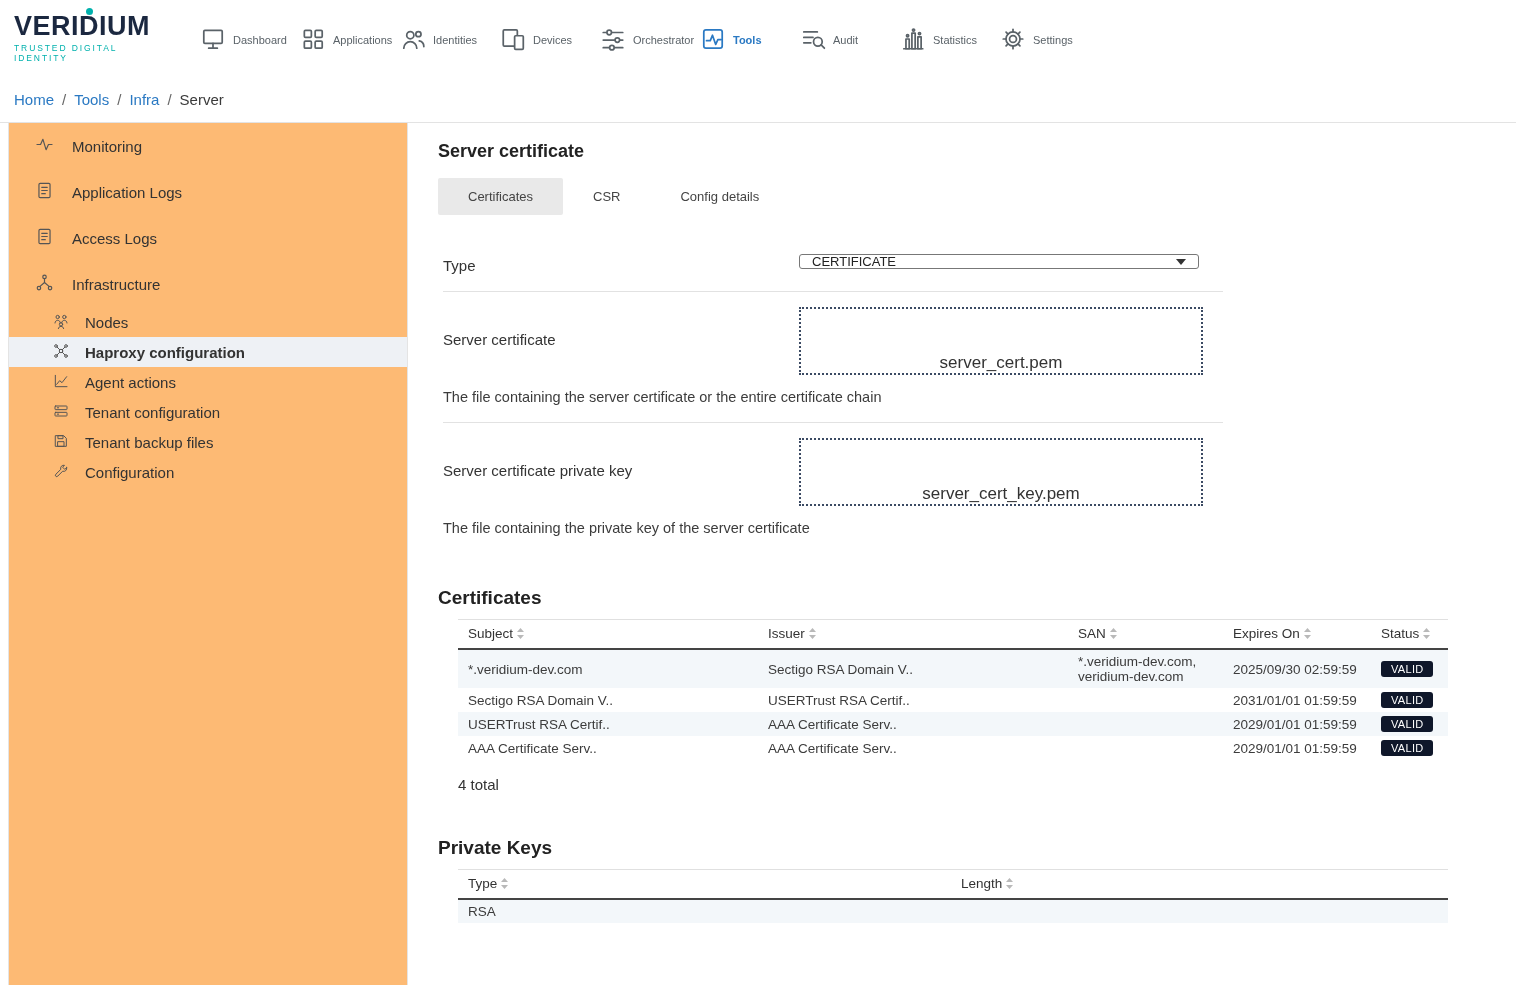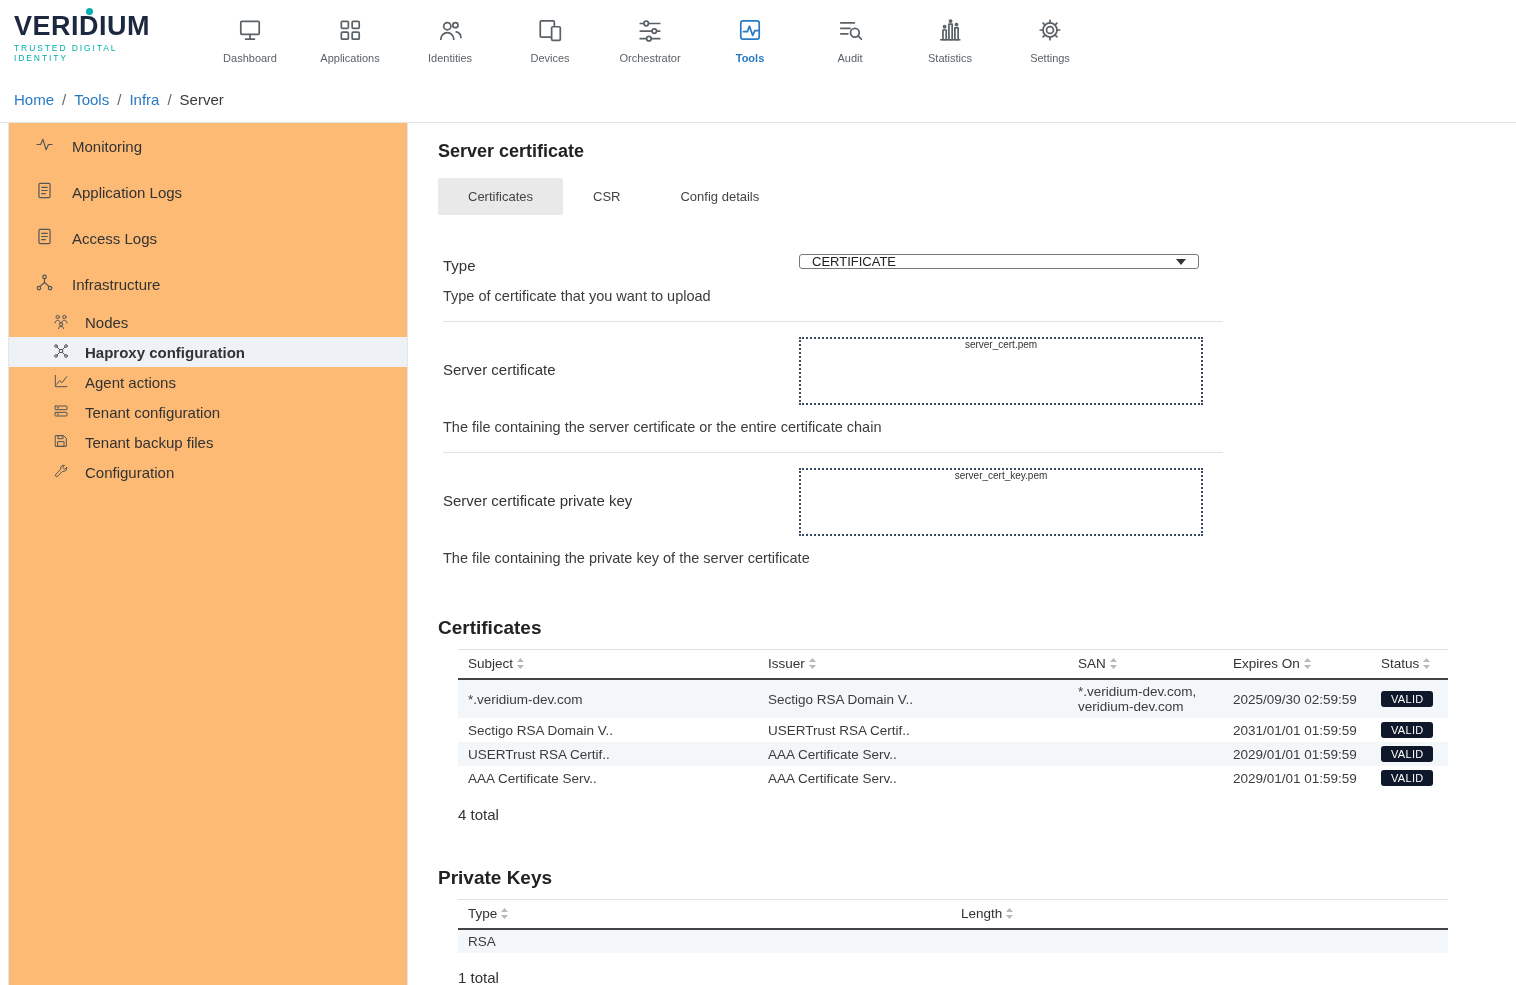--- a/index.html
+++ b/index.html
@@ -5,21 +5,21 @@
   * { box-sizing: border-box; margin: 0; padding: 0; }
   html,body { width:1516px; height:985px; background:#fff; font-family:"Liberation Sans",sans-serif; color:#333; overflow:hidden; }
 
   
   .topnav { height:76px; display:flex; align-items:center; padding-left:14px; background:#fff; }
   .brand { width:160px; position:relative; cursor:pointer; }
   .brand-name { font-size:27px; font-weight:800; letter-spacing:.5px; color:#1b2840; line-height:1; }
   .brand-dot { position:absolute; left:72px; top:-5px; width:7px; height:7px; border-radius:50%; background:#00b1ad; }
   .brand-tag { font-size:8.5px; letter-spacing:1.9px; color:#00b1ad; font-weight:400; margin-top:3px; }
   .nav-items { display:flex; margin-left:26px; }
-  .nav-item { width:100px; display:flex; flex-direction:column; align-items:center; gap:7px; font-size:11px; color:#5a6268; cursor:pointer; padding-top:4px; }
+  .nav-item { width:100px; display:flex; flex-direction:row; align-items:center; gap:7px; font-size:11px; color:#5a6268; cursor:pointer; padding-top:4px; }
   .nav-item svg { stroke:#5a6268; fill:none; stroke-width:1.6; stroke-linecap:round; stroke-linejoin:round; }
   .nav-item.active { color:#2a79c3; font-weight:700; }
   .nav-item.active svg { stroke:#2a79c3; }
 
   
   .breadcrumb { height:46px; display:flex; align-items:center; padding-left:14px; font-size:15px; gap:8px; }
   .crumb-link { color:#2a79c3; cursor:pointer; }
   .crumb-sep { color:#666; }
   .crumb-current { color:#3a3a3a; }
 
@@ -38,21 +38,21 @@
   .tab.active { background:#e9e9e9; border-radius:2px; }
 
   .form-area { width:780px; margin-left:20px; margin-top:24px; }
   .form-block { padding:15px 0 17px 0; }
   .form-block + .form-block { border-top:1px solid #e2e2e2; }
   .form-row { display:flex; align-items:flex-start; }
   .form-label { width:356px; font-size:15px; color:#333; padding-top:3px; }
   .form-label.mid { padding-top:24px; }
   .select-box { width:400px; height:15px; border:1px solid #777; border-radius:3px; display:flex; align-items:center; padding:0 12px; font-size:13px; color:#222; cursor:pointer; position:relative; }
   .select-caret { position:absolute; right:12px; width:0; height:0; border-left:5px solid transparent; border-right:5px solid transparent; border-top:6px solid #333; }
-  .dropzone { width:404px; height:68px; border:2px dotted #3b4a63; display:flex; align-items:flex-start; justify-content:center; font-size:10px; color:#333; cursor:pointer; }
+  .dropzone { width:404px; height:68px; border:2px dotted #3b4a63; display:flex; align-items:flex-end; justify-content:center; font-size:17px; color:#333; cursor:pointer; }
   .help-text { font-size:14.5px; color:#3c3c3c; margin-top:14px; }
 
   .section-title { font-size:19px; font-weight:700; color:#222; padding-left:15px; }
   .certs-title { margin-top:34px; }
   .pk-title { margin-top:44px; }
 
   table { border-collapse:collapse; margin-left:35px; margin-top:10px; }
   .certs-table { width:990px; }
   .pk-table { width:990px; }
   th { text-align:left; font-weight:400; font-size:13.5px; color:#333; padding:6px 10px; border-top:1px solid #e0e0e0; border-bottom:2px solid #444; cursor:pointer; white-space:nowrap; }
@@ -280,21 +280,20 @@
 
     <div class="form-area">
       <div class="form-block">
         <div class="form-row">
           <div class="form-label">Type</div>
           <div class="select-box">
             <span>CERTIFICATE</span>
             <span class="select-caret"></span>
           </div>
         </div>
-        <div class="help-text">Type of certificate that you want to upload</div>
       </div>
 
       <div class="form-block">
         <div class="form-row">
           <div class="form-label mid">Server certificate</div>
           <div class="dropzone">
             <span>server_cert.pem</span>
           </div>
         </div>
         <div class="help-text">The file containing the server certificate or the entire certificate chain</div>
@@ -395,15 +394,14 @@
                 </svg></span></th>
         </tr>
       </thead>
       <tbody>
         <tr>
           <td>RSA</td>
           <td></td>
         </tr>
       </tbody>
     </table>
-    <div class="total-line">1 total</div>
   </div>
 </div>
 
 </body></html>

